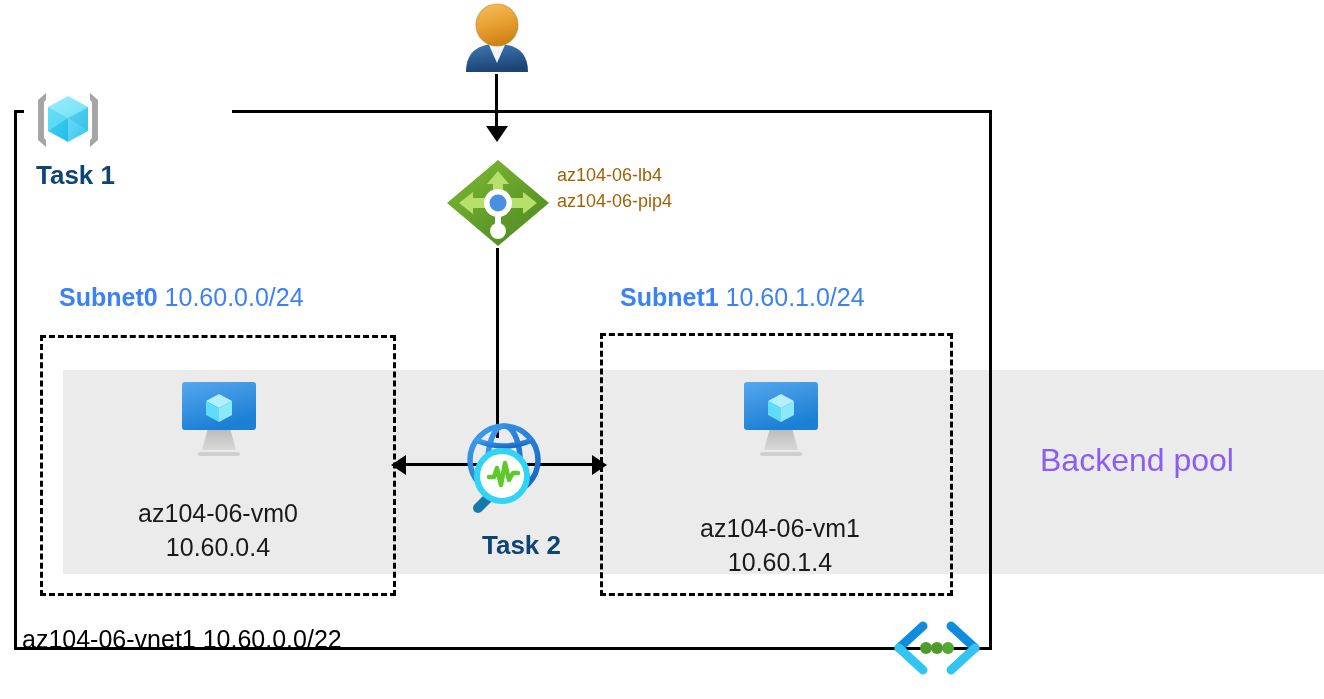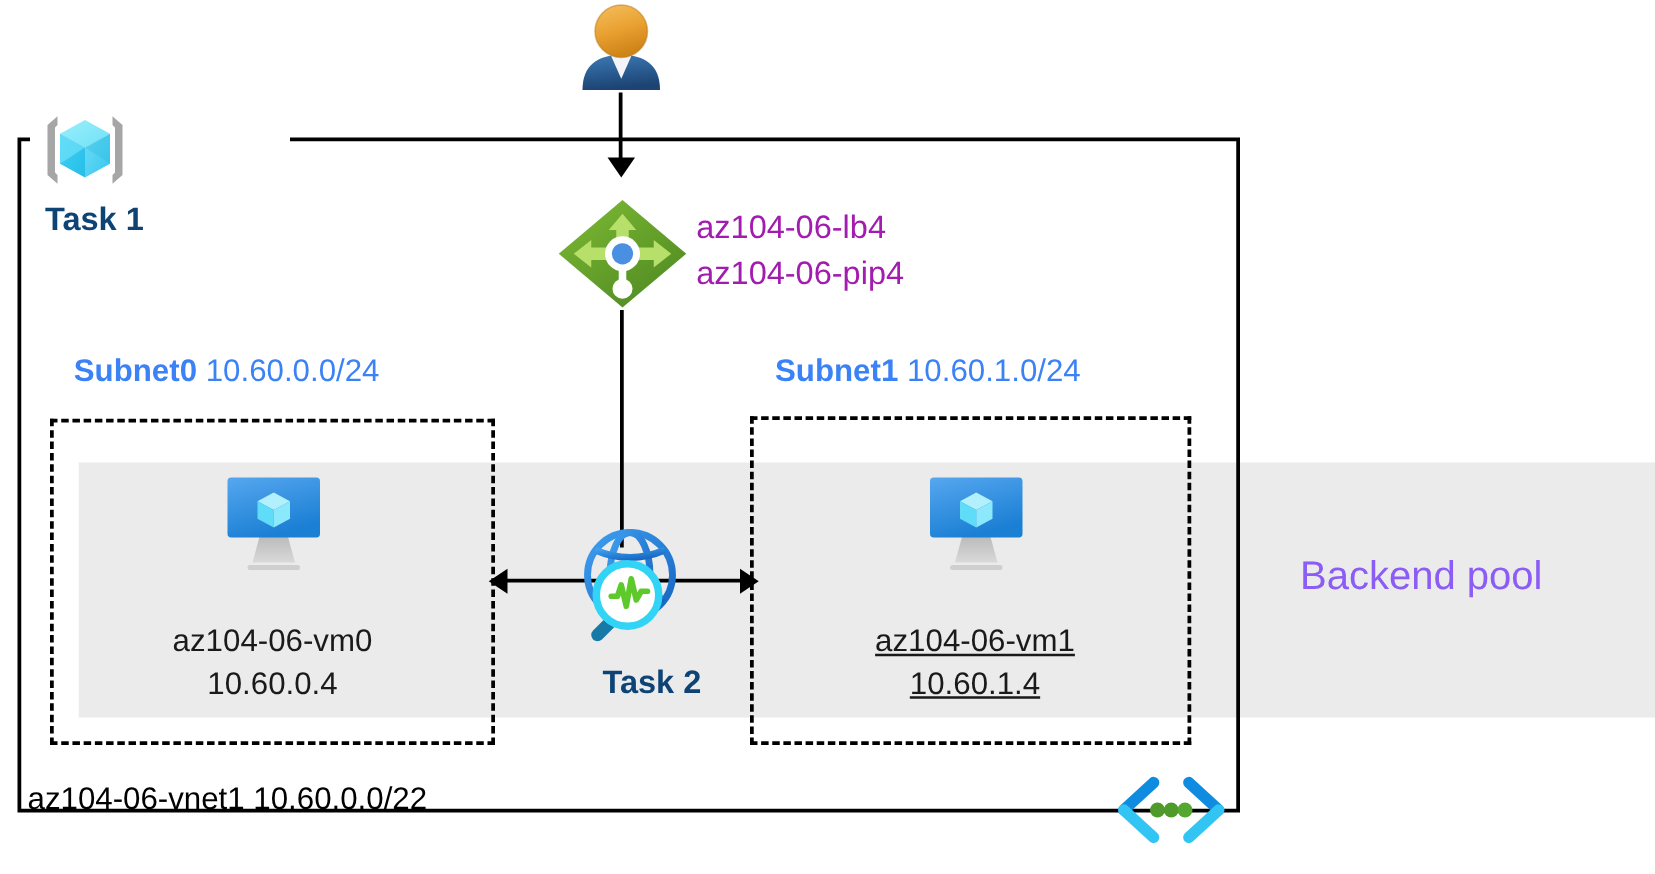--- a/index.html
+++ b/index.html
@@ -74,27 +74,27 @@
 
   
   .node-label {
     font-size: 25px;
     color: #1a1a1a;
     text-align: center;
     white-space: nowrap;
     line-height: 1.35;
   }
   #vm0-label { left: 78px;  top: 497px; width: 280px; }
-  #vm1-label { left: 640px; top: 497px; width: 280px; text-decoration: underline; }
+  #vm1-label { left: 640px; top: 512px; width: 280px; }
 
   #lb-label {
     left: 557px;
     top: 163px;
-    font-size: 26px;
-    color: #a21caf;
+    font-size: 18px;
+    color: #a16207;
     line-height: 1.42;
     white-space: nowrap;
   }
 
   #rg-name {
     left: 112px;
     top: 98px;
     font-size: 25px;
     color: #1a1a1a;
     white-space: nowrap;

